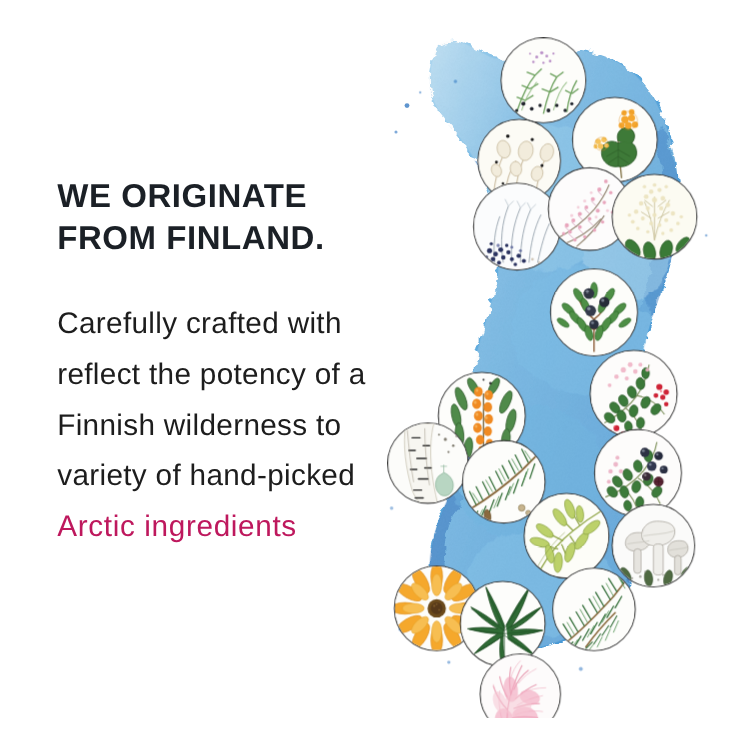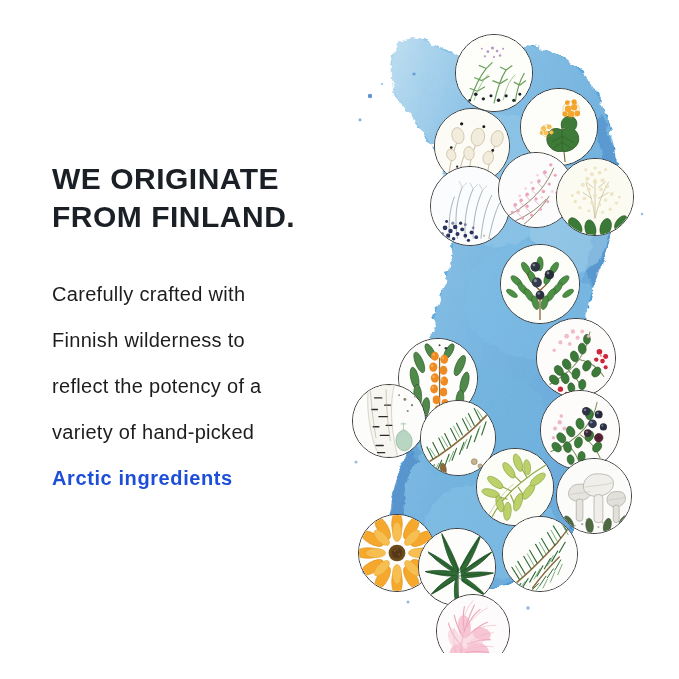--- a/index.html
+++ b/index.html
@@ -19,27 +19,27 @@
   #headline{
     font-size:30px;
     font-weight:bold;
     letter-spacing:0.5px;
     line-height:1.28;
     color:#1b2026;
     margin:0 0 34px 0;
     white-space:pre-line;
   }
   #body-copy{
-    font-size:20px;
+    font-size:27px;
     line-height:46px;
     color:#1d1d1d;
     letter-spacing:0.3px;
   }
   #body-copy .ln{display:block;white-space:pre;}
-  #body-copy .bold{font-weight:bold;letter-spacing:0.6px;color:#1d4ed8;}
+  #body-copy .bold{font-weight:normal;letter-spacing:0.6px;color:#be185d;}
 
   
   #map-art{position:absolute;left:330px;top:0;width:349px;height:679px;}
   #map-art svg{display:block;width:349px;height:679px;}
 
   
   .circle{
     position:absolute;
     border-radius:50%;
     background:#fdfdfb;
@@ -911,20 +911,20 @@
         <ellipse cx="24" cy="60" rx="8" ry="14" transform="rotate(-18 24 60)"></ellipse>
       </g>
     </svg>
   </div>
 
   <div id="text-panel">
     <h1 id="headline">WE ORIGINATE
 FROM FINLAND.</h1>
     <div id="body-copy">
       <span class="ln">Carefully crafted with</span>
+      <span class="ln">reflect the potency of a</span>
       <span class="ln">Finnish wilderness to</span>
-      <span class="ln">reflect the potency of a</span>
       <span class="ln">variety of hand-picked</span>
       <span class="ln bold">Arctic ingredients</span>
     </div>
   </div>
 
 </div>
 
 </body></html>

